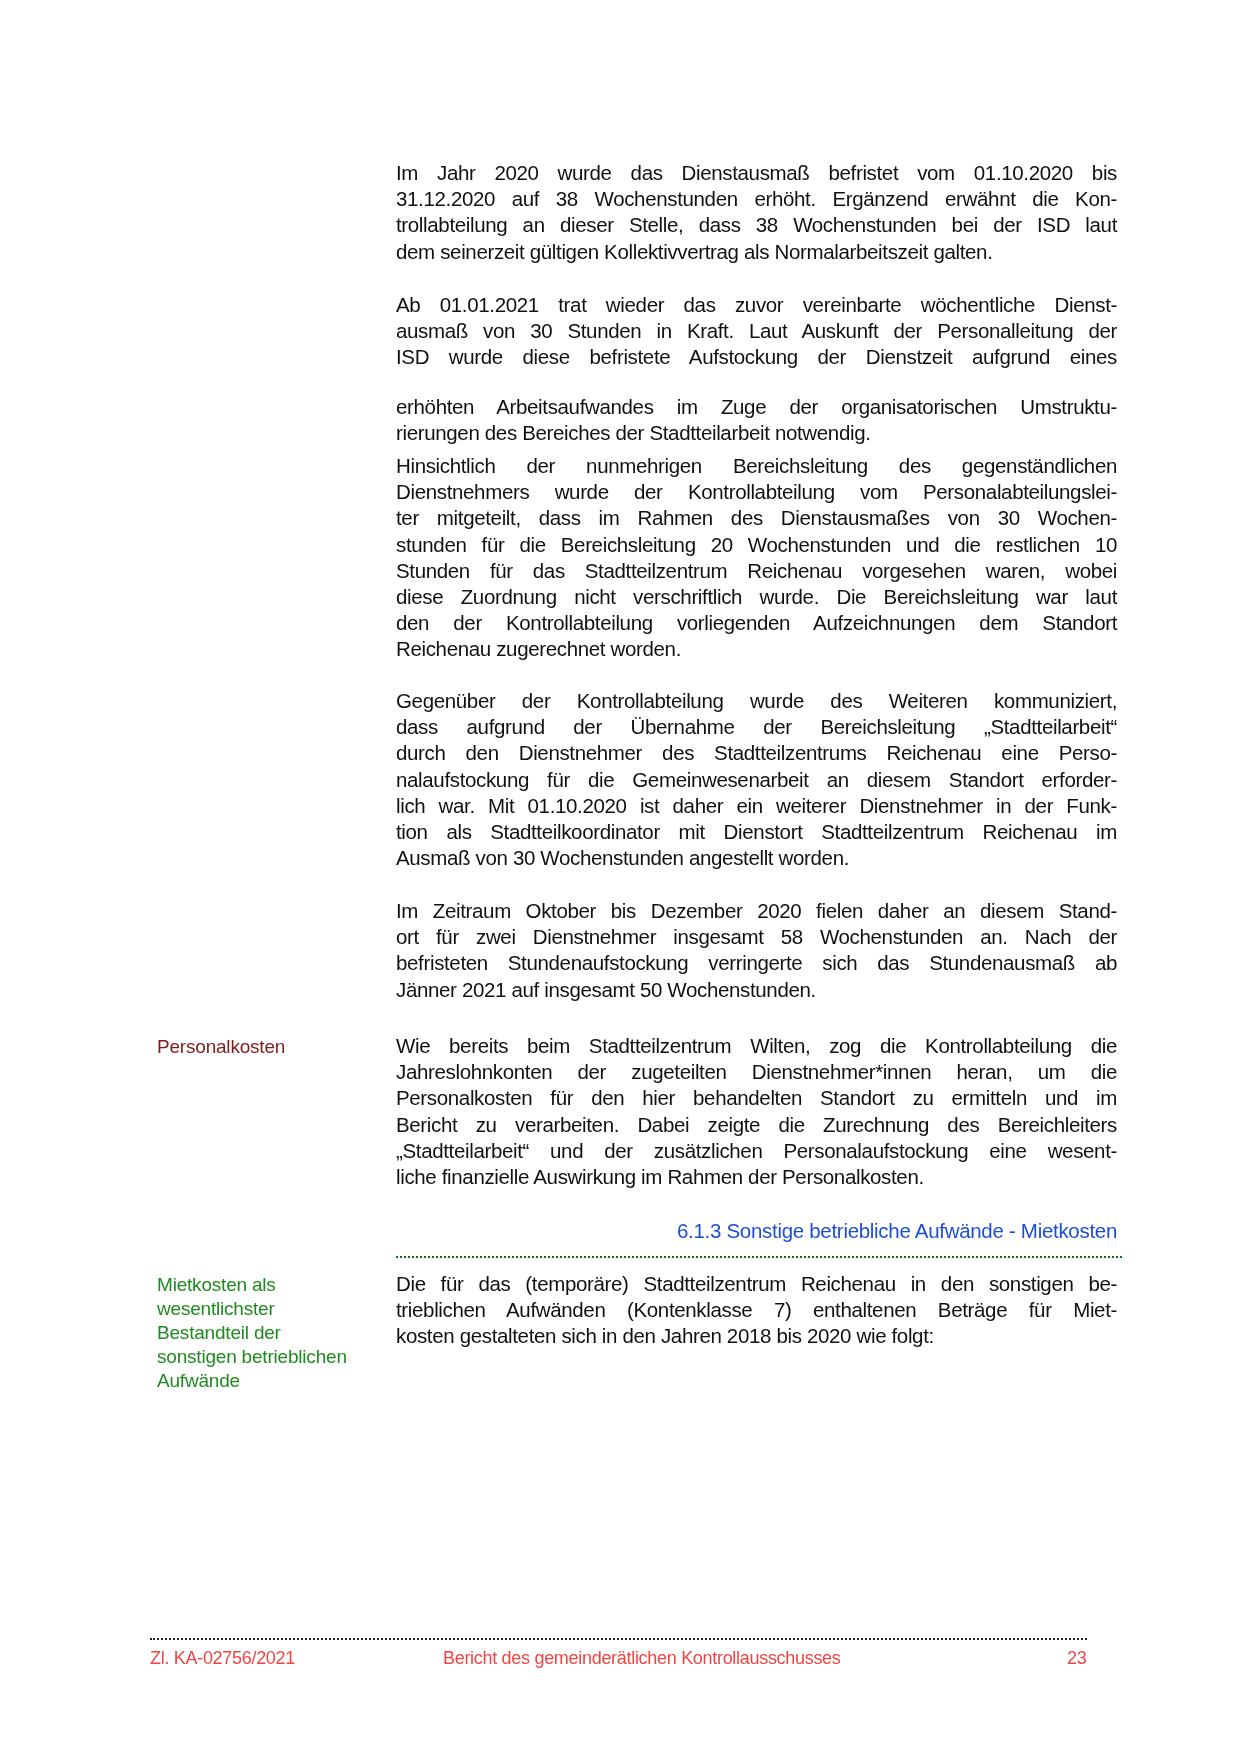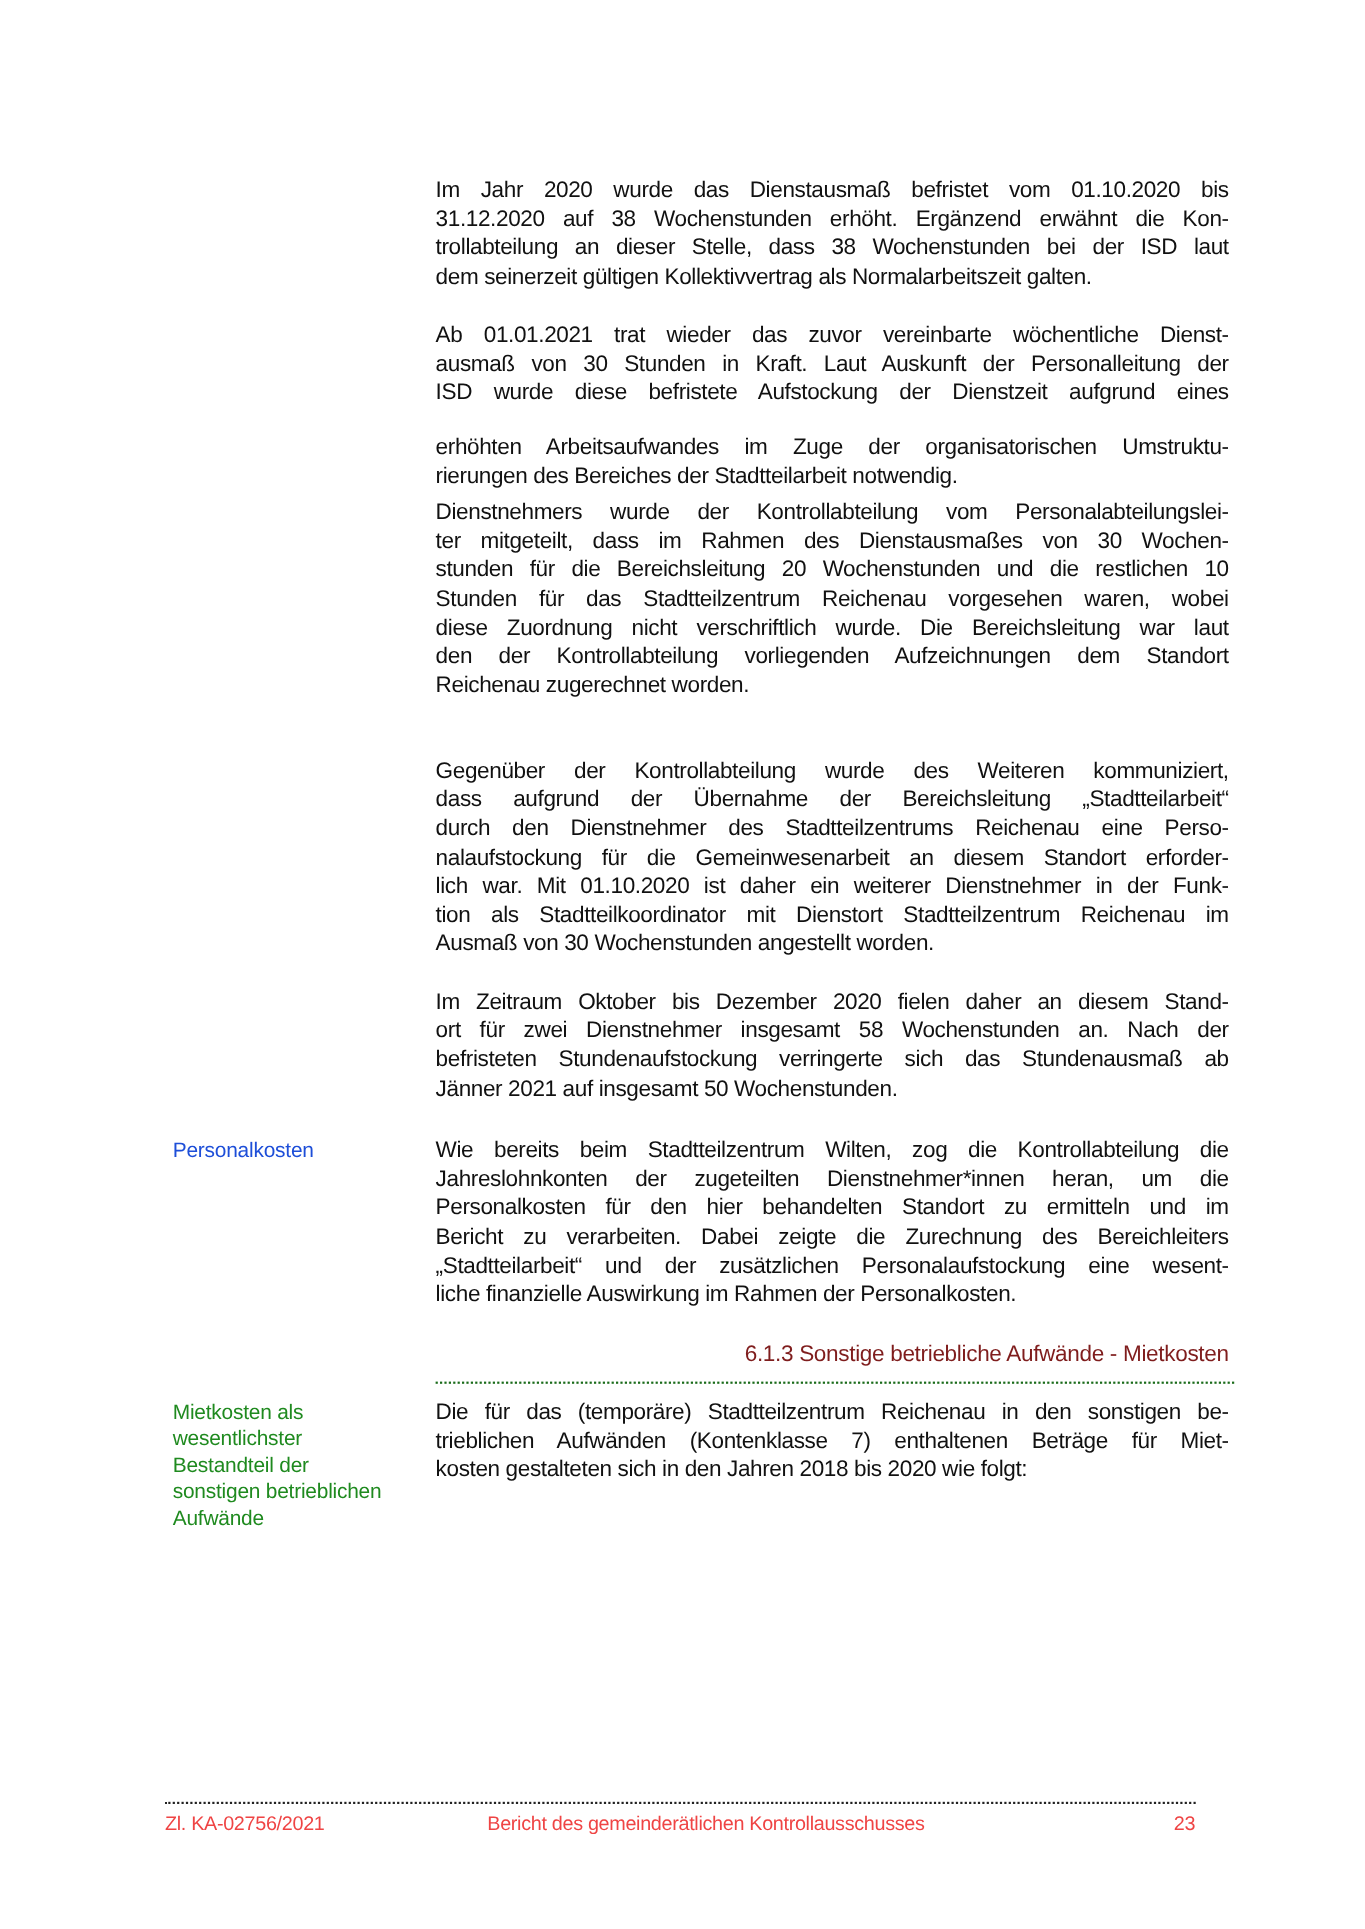--- a/index.html
+++ b/index.html
@@ -38,20 +38,21 @@
 
   <div class="para" style="top:292px;">
     <span class="line" style="display: block;">Ab 01.01.2021 trat wieder das zuvor vereinbarte wöchentliche Dienst-</span>
     <span class="line" style="display: block;">ausmaß von 30 Stunden in Kraft. Laut Auskunft der Personalleitung der</span>
     <span class="line" style="display: block;">ISD wurde diese befristete Aufstockung der Dienstzeit aufgrund eines</span>
     <span class="line" style="display: block; margin-top: 23px;">erhöhten Arbeitsaufwandes im Zuge der organisatorischen Umstruktu-</span>
     <span class="line last" style="display: block;">rierungen des Bereiches der Stadtteilarbeit notwendig.</span>
   </div>
 
   <div class="para" style="top:453px;">
+    <span class="line" style="display: block;">Hinsichtlich der nunmehrigen Bereichsleitung des gegenständlichen</span>
     <span class="line" style="display: block;">Dienstnehmers wurde der Kontrollabteilung vom Personalabteilungslei-</span>
     <span class="line" style="display: block;">ter mitgeteilt, dass im Rahmen des Dienstausmaßes von 30 Wochen-</span>
     <span class="line" style="display: block;">stunden für die Bereichsleitung 20 Wochenstunden und die restlichen 10</span>
     <span class="line" style="display: block;">Stunden für das Stadtteilzentrum Reichenau vorgesehen waren, wobei</span>
     <span class="line" style="display: block;">diese Zuordnung nicht verschriftlich wurde. Die Bereichsleitung war laut</span>
     <span class="line" style="display: block;">den der Kontrollabteilung vorliegenden Aufzeichnungen dem Standort</span>
     <span class="line last" style="display: block;">Reichenau zugerechnet worden.</span>
   </div>
 
   <div class="para" style="top:688px;">
@@ -64,32 +65,32 @@
     <span class="line last" style="display: block;">Ausmaß von 30 Wochenstunden angestellt worden.</span>
   </div>
 
   <div class="para" style="top:898px;">
     <span class="line" style="display: block;">Im Zeitraum Oktober bis Dezember 2020 fielen daher an diesem Stand-</span>
     <span class="line" style="display: block;">ort für zwei Dienstnehmer insgesamt 58 Wochenstunden an. Nach der</span>
     <span class="line" style="display: block;">befristeten Stundenaufstockung verringerte sich das Stundenausmaß ab</span>
     <span class="line last" style="display: block;">Jänner 2021 auf insgesamt 50 Wochenstunden.</span>
   </div>
 
-  <div class="margin-note" style="top: 1035px; color: #1d4ed8;">Personalkosten</div>
+  <div class="margin-note" style="top: 1035px; color: #7f1d1d;">Personalkosten</div>
 
   <div class="para" style="top:1033px;">
     <span class="line" style="display: block;">Wie bereits beim Stadtteilzentrum Wilten, zog die Kontrollabteilung die</span>
     <span class="line" style="display: block;">Jahreslohnkonten der zugeteilten Dienstnehmer*innen heran, um die</span>
     <span class="line" style="display: block;">Personalkosten für den hier behandelten Standort zu ermitteln und im</span>
     <span class="line" style="display: block;">Bericht zu verarbeiten. Dabei zeigte die Zurechnung des Bereichleiters</span>
     <span class="line" style="display: block;">„Stadtteilarbeit“ und der zusätzlichen Personalaufstockung eine wesent-</span>
     <span class="line last" style="display: block;">liche finanzielle Auswirkung im Rahmen der Personalkosten.</span>
   </div>
 
-  <div class="heading" style="color: #7f1d1d;">6.1.3  Sonstige betriebliche Aufwände - Mietkosten</div>
+  <div class="heading" style="color: #1d4ed8;">6.1.3  Sonstige betriebliche Aufwände - Mietkosten</div>
   <div class="heading-rule"></div>
 
   <div class="margin-note" style="top: 1273px; color: rgb(31, 138, 31);">
     <div>Mietkosten als</div>
     <div>wesentlichster</div>
     <div>Bestandteil der</div>
     <div>sonstigen betrieblichen</div>
     <div>Aufwände</div>
   </div>
 

